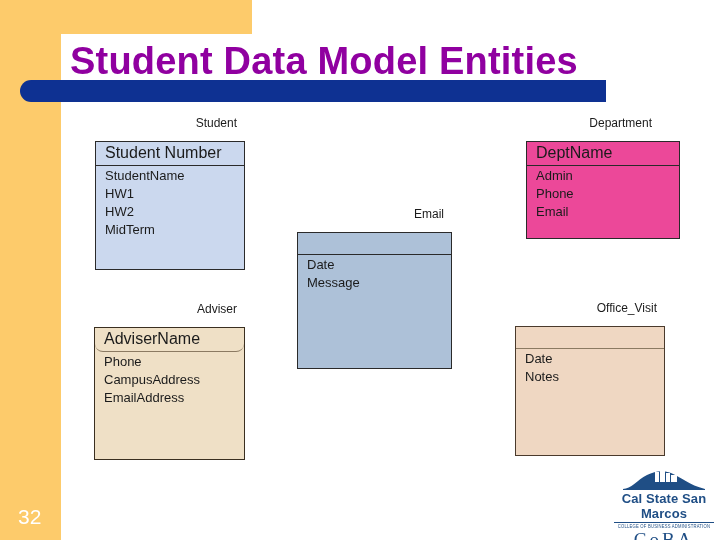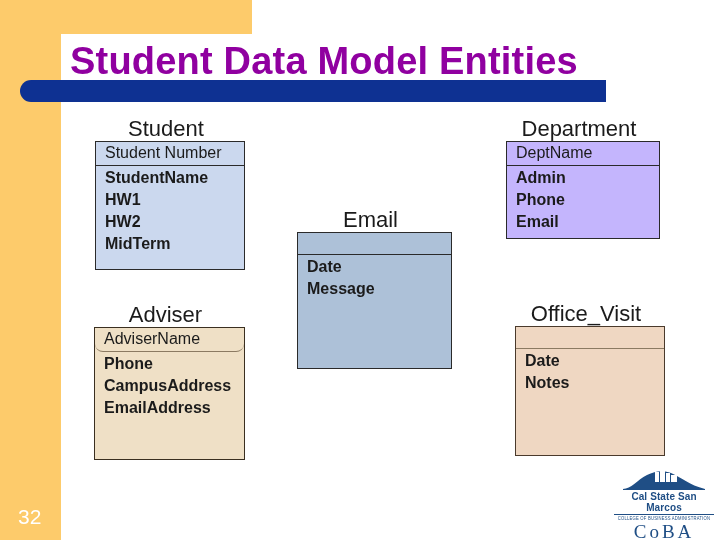--- a/index.html
+++ b/index.html
@@ -64,22 +64,22 @@
     font-size: 21px;
     color: #ffffff;
   }
 
   
   .entity { position: absolute; }
   .entity-name {
     position: absolute;
     left: 0; right: 8px;
     top: -25px;
-    text-align: center;
-    font-size: 22px;
+    text-align: right;
+    font-size: 12px;
     color: #1b1b1b;
     white-space: nowrap;
   }
   .entity-box {
     position: absolute;
     left: 0; top: 0;
     width: 100%; height: 100%;
     box-sizing: border-box;
     border: 1.5px solid #2a2a2a;
   }
@@ -88,48 +88,47 @@
     width: 100%;
     border-bottom: 1.5px solid #2a2a2a;
     padding: 2px 3px 3px 9px;
     font-size: 16px;
     color: #1b1b1b;
     white-space: nowrap;
     overflow: hidden;
   }
   .entity-attrs {
     padding: 1px 22px 0 9px;
-    font-size: 16px;
+    font-size: 13px;
     color: #1b1b1b;
     line-height: 1.38;
-    font-weight: bold;
   }
   .entity-attrs div { white-space: nowrap; }
   .empty-header { min-height: 22px; }
 
   
   .e-blue   .entity-box { background: #CBD8EE; }
-  .e-gray   .entity-box { background: #c4b5fd; }
+  .e-gray   .entity-box { background: #ec4899; margin-left: 20px; }
   .e-cream  .entity-box { background: #EFE0C6; border-color: #3a2f20; }
   .e-cream  .entity-header { border-bottom-color: #8b7a62; border-radius: 8px; }
   .e-steel  .entity-box { background: #ADC1D8; }
   .e-peach  .entity-box { background: #EFD7C2; border-color: #4a3a2c; }
   .e-peach  .entity-header { border-bottom-color: #8b7a62; }
 
   
   .logo {
     position: absolute;
     left: 614px; top: 466px;
     width: 100px;
     text-align: center;
     color: #1F4E85;
   }
   .logo-mark { display: block; margin: 0 auto; }
   .logo-school {
-    font-size: 10px;
+    font-size: 13px;
     font-weight: bold;
     letter-spacing: 0.1px;
     margin-top: -1px;
     border-bottom: 1px solid #1F4E85;
     padding-bottom: 1px;
   }
   .logo-college {
     font-size: 4.2px;
     letter-spacing: 0.2px;
     transform: scaleY(1.15);

